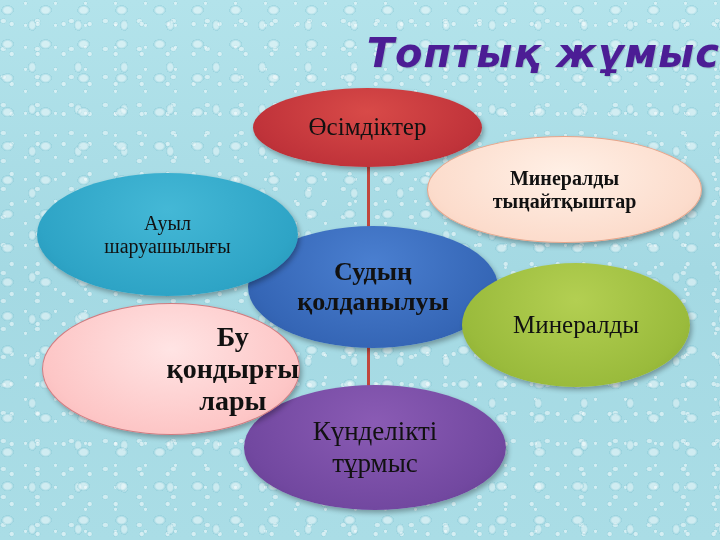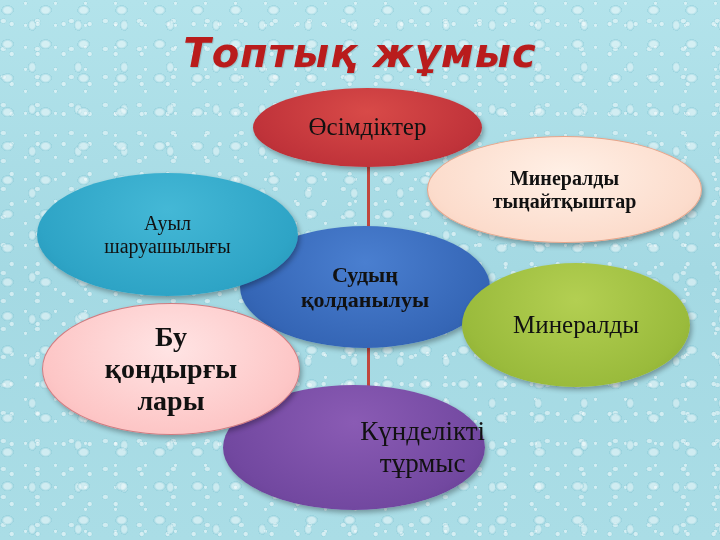--- a/index.html
+++ b/index.html
@@ -11,25 +11,25 @@
       radial-gradient(ellipse 6px 8px at 70% 60%, rgba(255,255,255,0.4) 40%, rgba(120,190,205,0.35) 70%, transparent 72%),
       radial-gradient(ellipse 4px 4px at 45% 80%, rgba(255,255,255,0.5) 40%, rgba(120,190,205,0.3) 70%, transparent 72%),
       radial-gradient(ellipse 3px 3px at 85% 15%, rgba(255,255,255,0.5) 40%, rgba(120,190,205,0.3) 70%, transparent 72%),
       radial-gradient(ellipse 5px 4px at 10% 75%, rgba(255,255,255,0.45) 40%, rgba(120,190,205,0.3) 70%, transparent 72%),
       linear-gradient(180deg, #b3e3eb 0%, #a4d9e3 50%, #aadde6 100%);
     background-size: 38px 34px, 46px 42px, 26px 30px, 30px 22px, 34px 28px, 100% 100%;
     font-family: "Liberation Serif", serif;
   }
   .title {
     position: absolute; left: 0; width: 720px; top: 30px;
-    text-align: center;
+    text-align: right;
     font-family: "DejaVu Sans", sans-serif;
     font-weight: bold; font-style: italic;
     font-size: 40px; letter-spacing: 1px;
-    color: #b91c1c;
+    color: #4c1d95;
     text-shadow: 1px 1px 1px rgba(0,0,0,0.15);
   }
   .connector {
     position: absolute; left: 367px; width: 3px; background: #c0473e;
   }
   .node {
     position: absolute; border-radius: 50%;
     display: flex; align-items: center; justify-content: center;
     text-align: center; color: #111;
     box-shadow: 2px 3px 5px rgba(0,0,0,0.3);
@@ -46,40 +46,39 @@
     background: radial-gradient(ellipse at 50% 35%, #fff0e6 0%, #fcdccc 70%, #f4c9b4 100%);
     border: 1px solid #e8a58a;
     font-size: 20px; font-weight: bold;
   }
   .n-teal {
     left: 37px; top: 173px; width: 261px; height: 123px;
     background: radial-gradient(ellipse at 50% 30%, #44b8d6 0%, #2ea4c6 70%, #2390b2 100%);
     font-size: 20px;
   }
   .n-blue {
-    left: 240px; top: 226px; width: 250px; height: 122px;
+    left: 248px; top: 226px; width: 250px; height: 122px;
     background: radial-gradient(ellipse at 50% 30%, #4a7fd0 0%, #3566b6 70%, #2a559c 100%);
-    font-size: 22px; font-weight: bold;
+    font-size: 26px; font-weight: bold;
   }
   .n-green {
     left: 462px; top: 263px; width: 228px; height: 124px;
     background: radial-gradient(ellipse at 50% 30%, #b3cf52 0%, #9abb3c 70%, #86a62f 100%);
     font-size: 25px;
   }
   .n-pink {
     left: 42px; top: 303px; width: 256px; height: 130px;
     background: radial-gradient(ellipse at 50% 35%, #ffe4e4 0%, #fdc6c6 70%, #f3aeb0 100%);
     border: 1px solid #d07c80;
-    font-size: 28px; font-weight: bold;
+    font-size: 28px; font-weight: bold; justify-content: flex-end;
   }
   .n-purple {
-    left: 223px; top: 385px; width: 262px; height: 125px;
+    left: 244px; top: 385px; width: 262px; height: 125px;
     background: radial-gradient(ellipse at 50% 30%, #8a5bb4 0%, #7248a0 70%, #5f3a8a 100%);
     font-size: 27px;
-    justify-content: flex-end;
   }
 </style>
 </head>
 <body>
 
 <div class="title">Топтық жұмыс</div>
 
 <div class="connector" style="top:165px;height:64px;"></div>
 <div class="connector" style="top:346px;height:42px;"></div>
 

